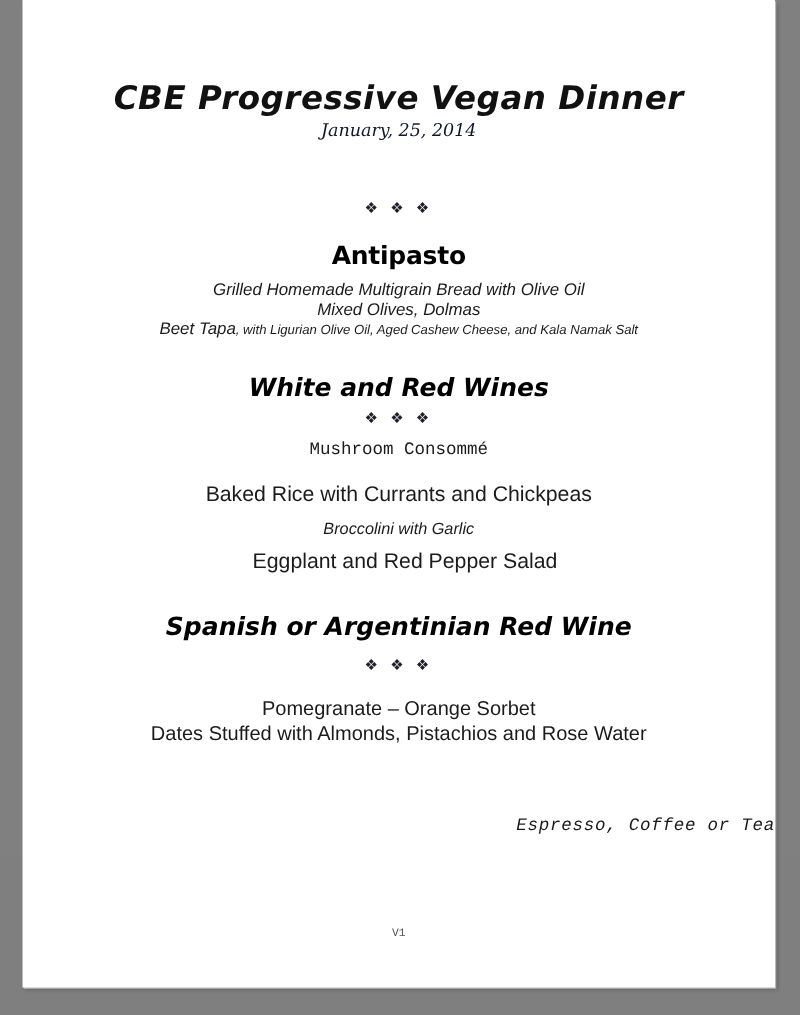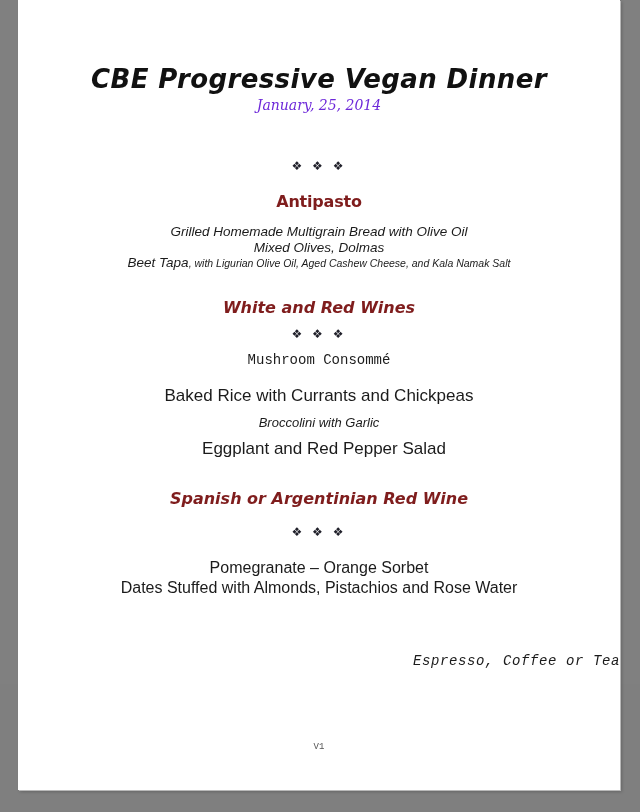--- a/index.html
+++ b/index.html
@@ -56,21 +56,21 @@
     white-space: nowrap;
   }
   .doc-date {
     position: absolute;
     left: 0;
     right: 0;
     top: 97px;
     font-family: "DejaVu Serif", serif;
     font-style: italic;
     font-size: 14px;
-    color: #6d28d9;
+    color: #0f172a;
   }
 
   
   .ornament {
     position: absolute;
     left: 0;
     right: 0;
     font-family: "DejaVu Sans", sans-serif;
     font-size: 12px;
     letter-spacing: 3px;
@@ -81,22 +81,22 @@
   .orn-2 { top: 328px; }
   .orn-3 { top: 526px; }
 
   
   .section-heading {
     position: absolute;
     left: 0;
     right: 0;
     font-family: "DejaVu Sans", sans-serif;
     font-weight: bold;
-    font-size: 16px;
-    color: #7f1d1d;
+    font-size: 20px;
+    color: #000000;
   }
   .heading-antipasto {
     top: 192px;
     font-style: normal;
     letter-spacing: -0.2px;
   }
   .heading-wines1  { top: 298px; font-style: italic; }
   .heading-wines2  { top: 489px; font-style: italic; }
   .heading-wines3  { top: 622px; font-style: italic; }
 

